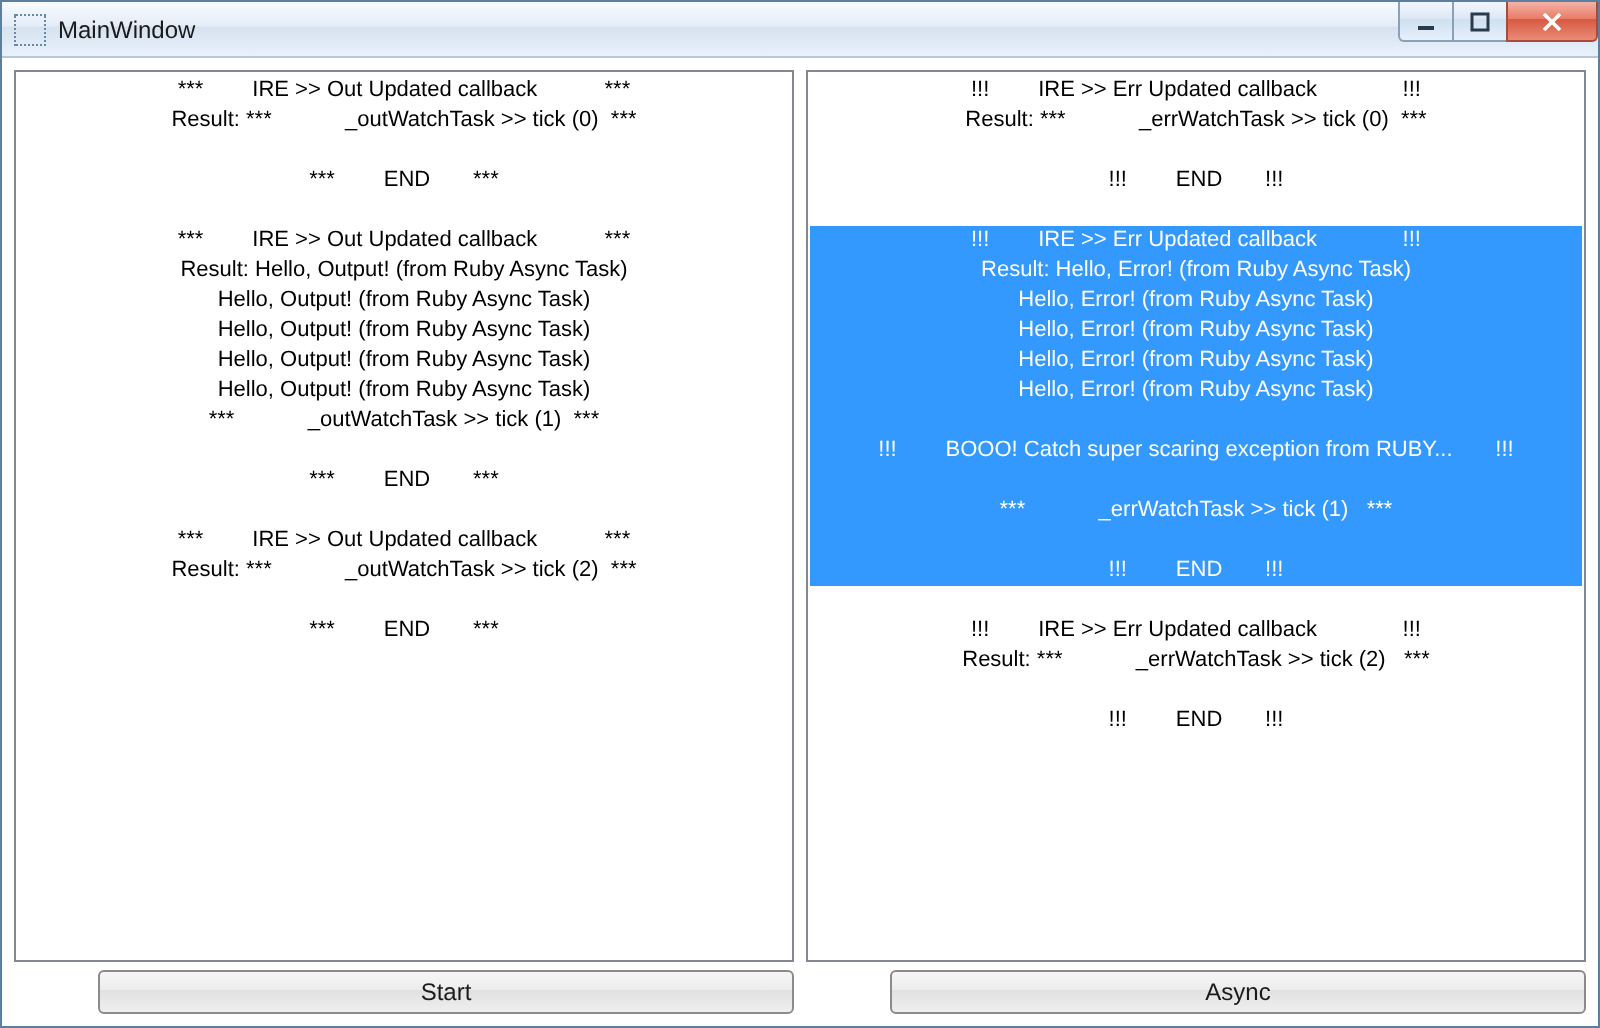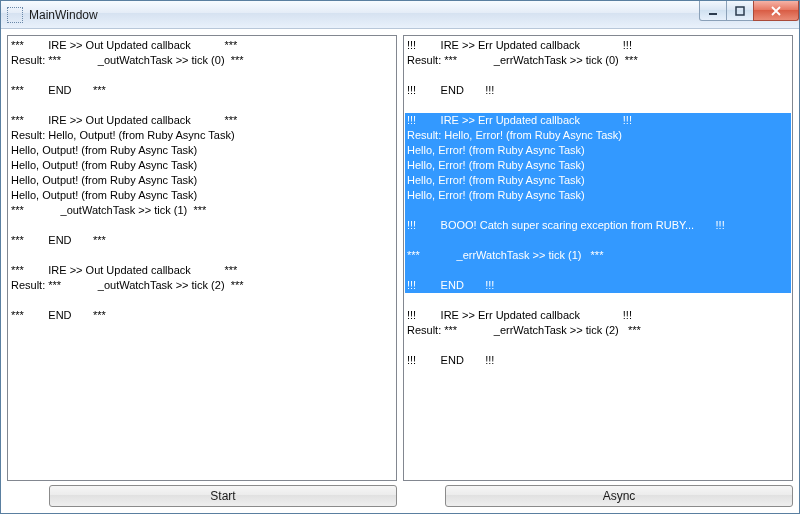--- a/index.html
+++ b/index.html
@@ -83,20 +83,21 @@
   }
   .pane {
     flex: 1;
     border: 1px solid #828790;
     background: #fff;
     overflow: hidden;
     font-size: 11px;
     line-height: 15px;
     padding: 2px 1px;
     white-space: pre;
+    text-align: center;
   }
   .pane .line {
     padding: 0 2px;
   }
   .pane .line.sel {
     background: #3399ff;
     color: #fff;
   }
   .buttons {
     display: flex;

